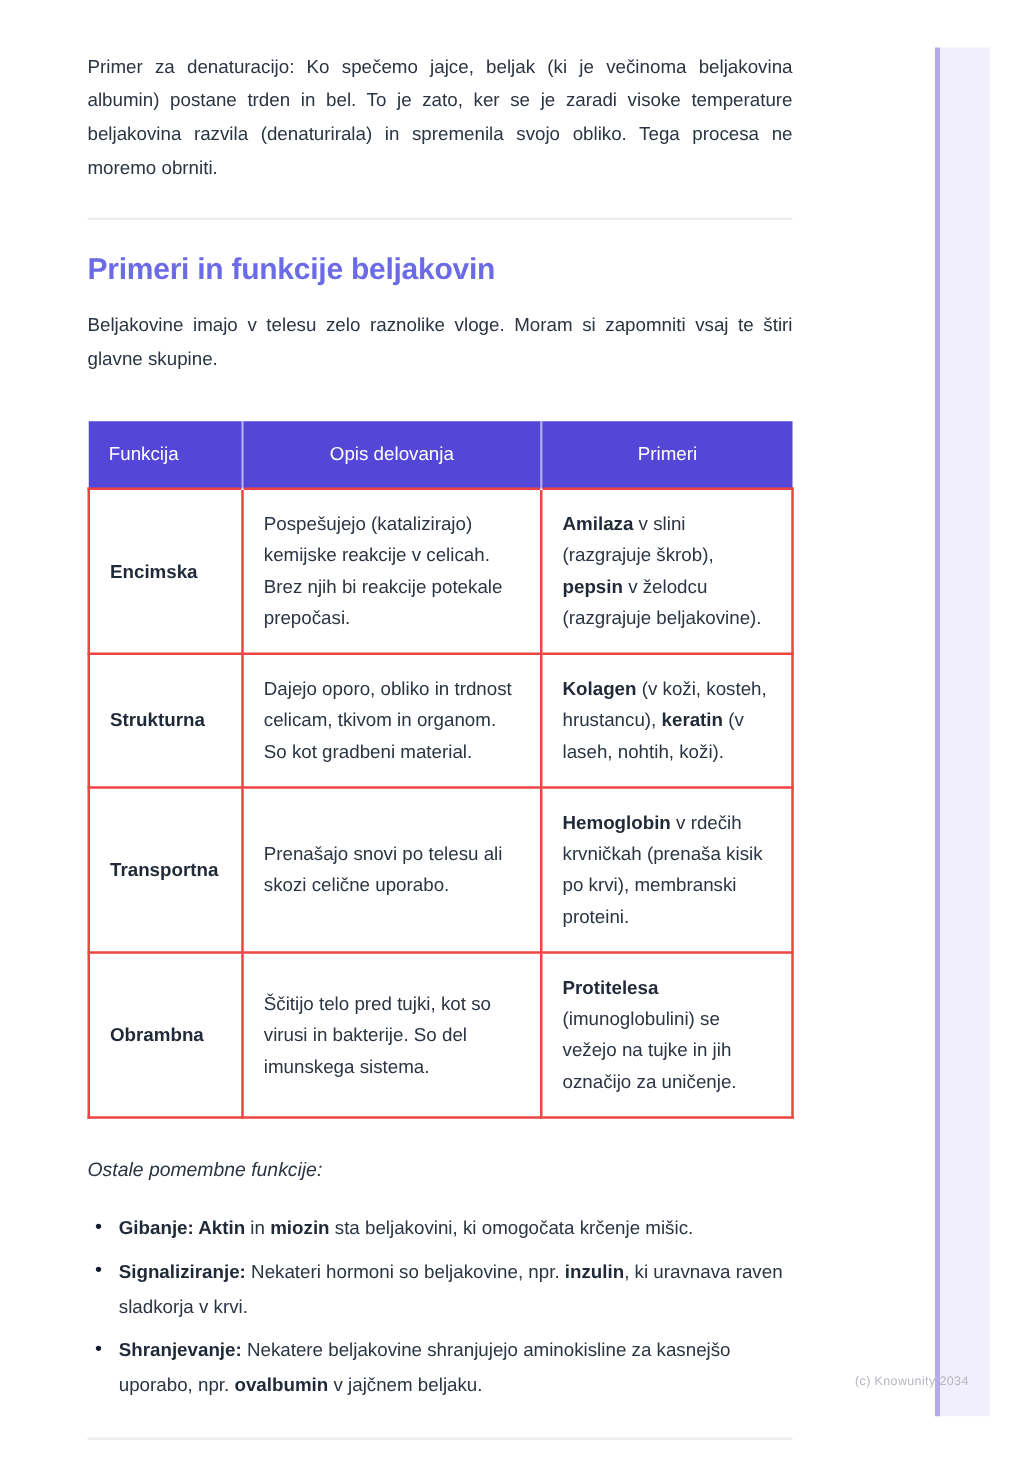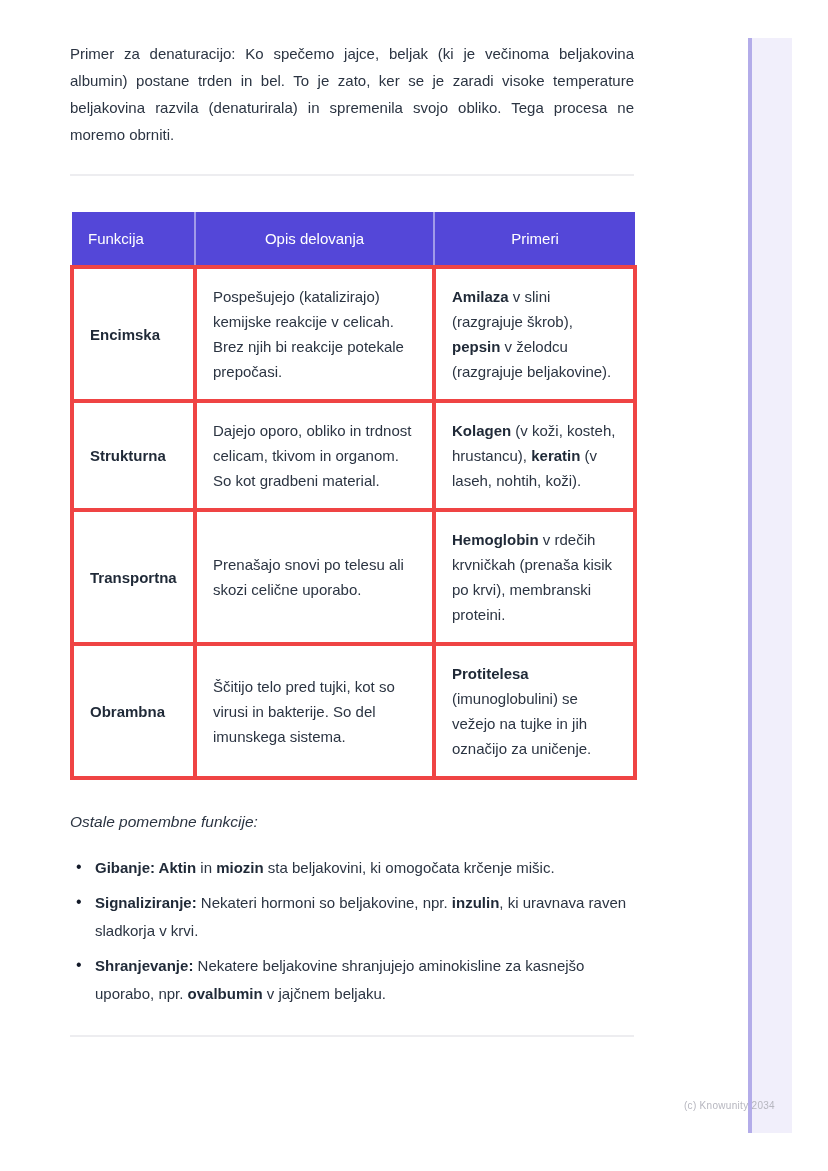--- a/index.html
+++ b/index.html
@@ -62,21 +62,21 @@
   .func-table th {
     background: var(--header-bg, #5447d8);
     color: #ffffff;
     font-size: 15px; font-weight: 400;
     text-align: left;
     padding: 18px 16px;
   }
   .func-table th + th { border-left: 2px solid rgba(255,255,255,0.45); text-align: center; }
 
   .func-table td {
-    border: 4px solid #ef4444;
+    border: 2px solid #ef4444;
     padding: 15px 16px;
     font-size: 15px; line-height: 25px;
     vertical-align: middle;
     color: var(--body-text, #2b3442);
     background: #fff;
   }
   .func-table td.rowlabel { font-weight: 700; color: #1f2937; }
   .func-table strong { font-weight: 700; color: #1f2937; }
 
   p.note-italic {
@@ -119,21 +119,23 @@
 
   <div class="accent-line"></div>
   <div class="accent-panel"></div>
 
   <main class="content">
 
     <p class="body-par">Primer za denaturacijo: Ko spečemo jajce, beljak (ki je večinoma beljakovina albumin) postane trden in bel. To je zato, ker se je zaradi visoke temperature beljakovina razvila (denaturirala) in spremenila svojo obliko. Tega procesa ne moremo obrniti.</p>
 
     <hr class="rule">
 
+    <h1 class="section-heading">Primeri in funkcije beljakovin</h1>
 
+    <p class="body-par lead">Beljakovine imajo v telesu zelo raznolike vloge. Moram si zapomniti vsaj te štiri glavne skupine.</p>
 
     <table class="func-table">
       <colgroup>
         <col class="col-funkcija">
           <col class="col-opis">
           <col class="col-primeri">
       </colgroup>
       <thead>
         <tr>
           <th>Funkcija</th>

